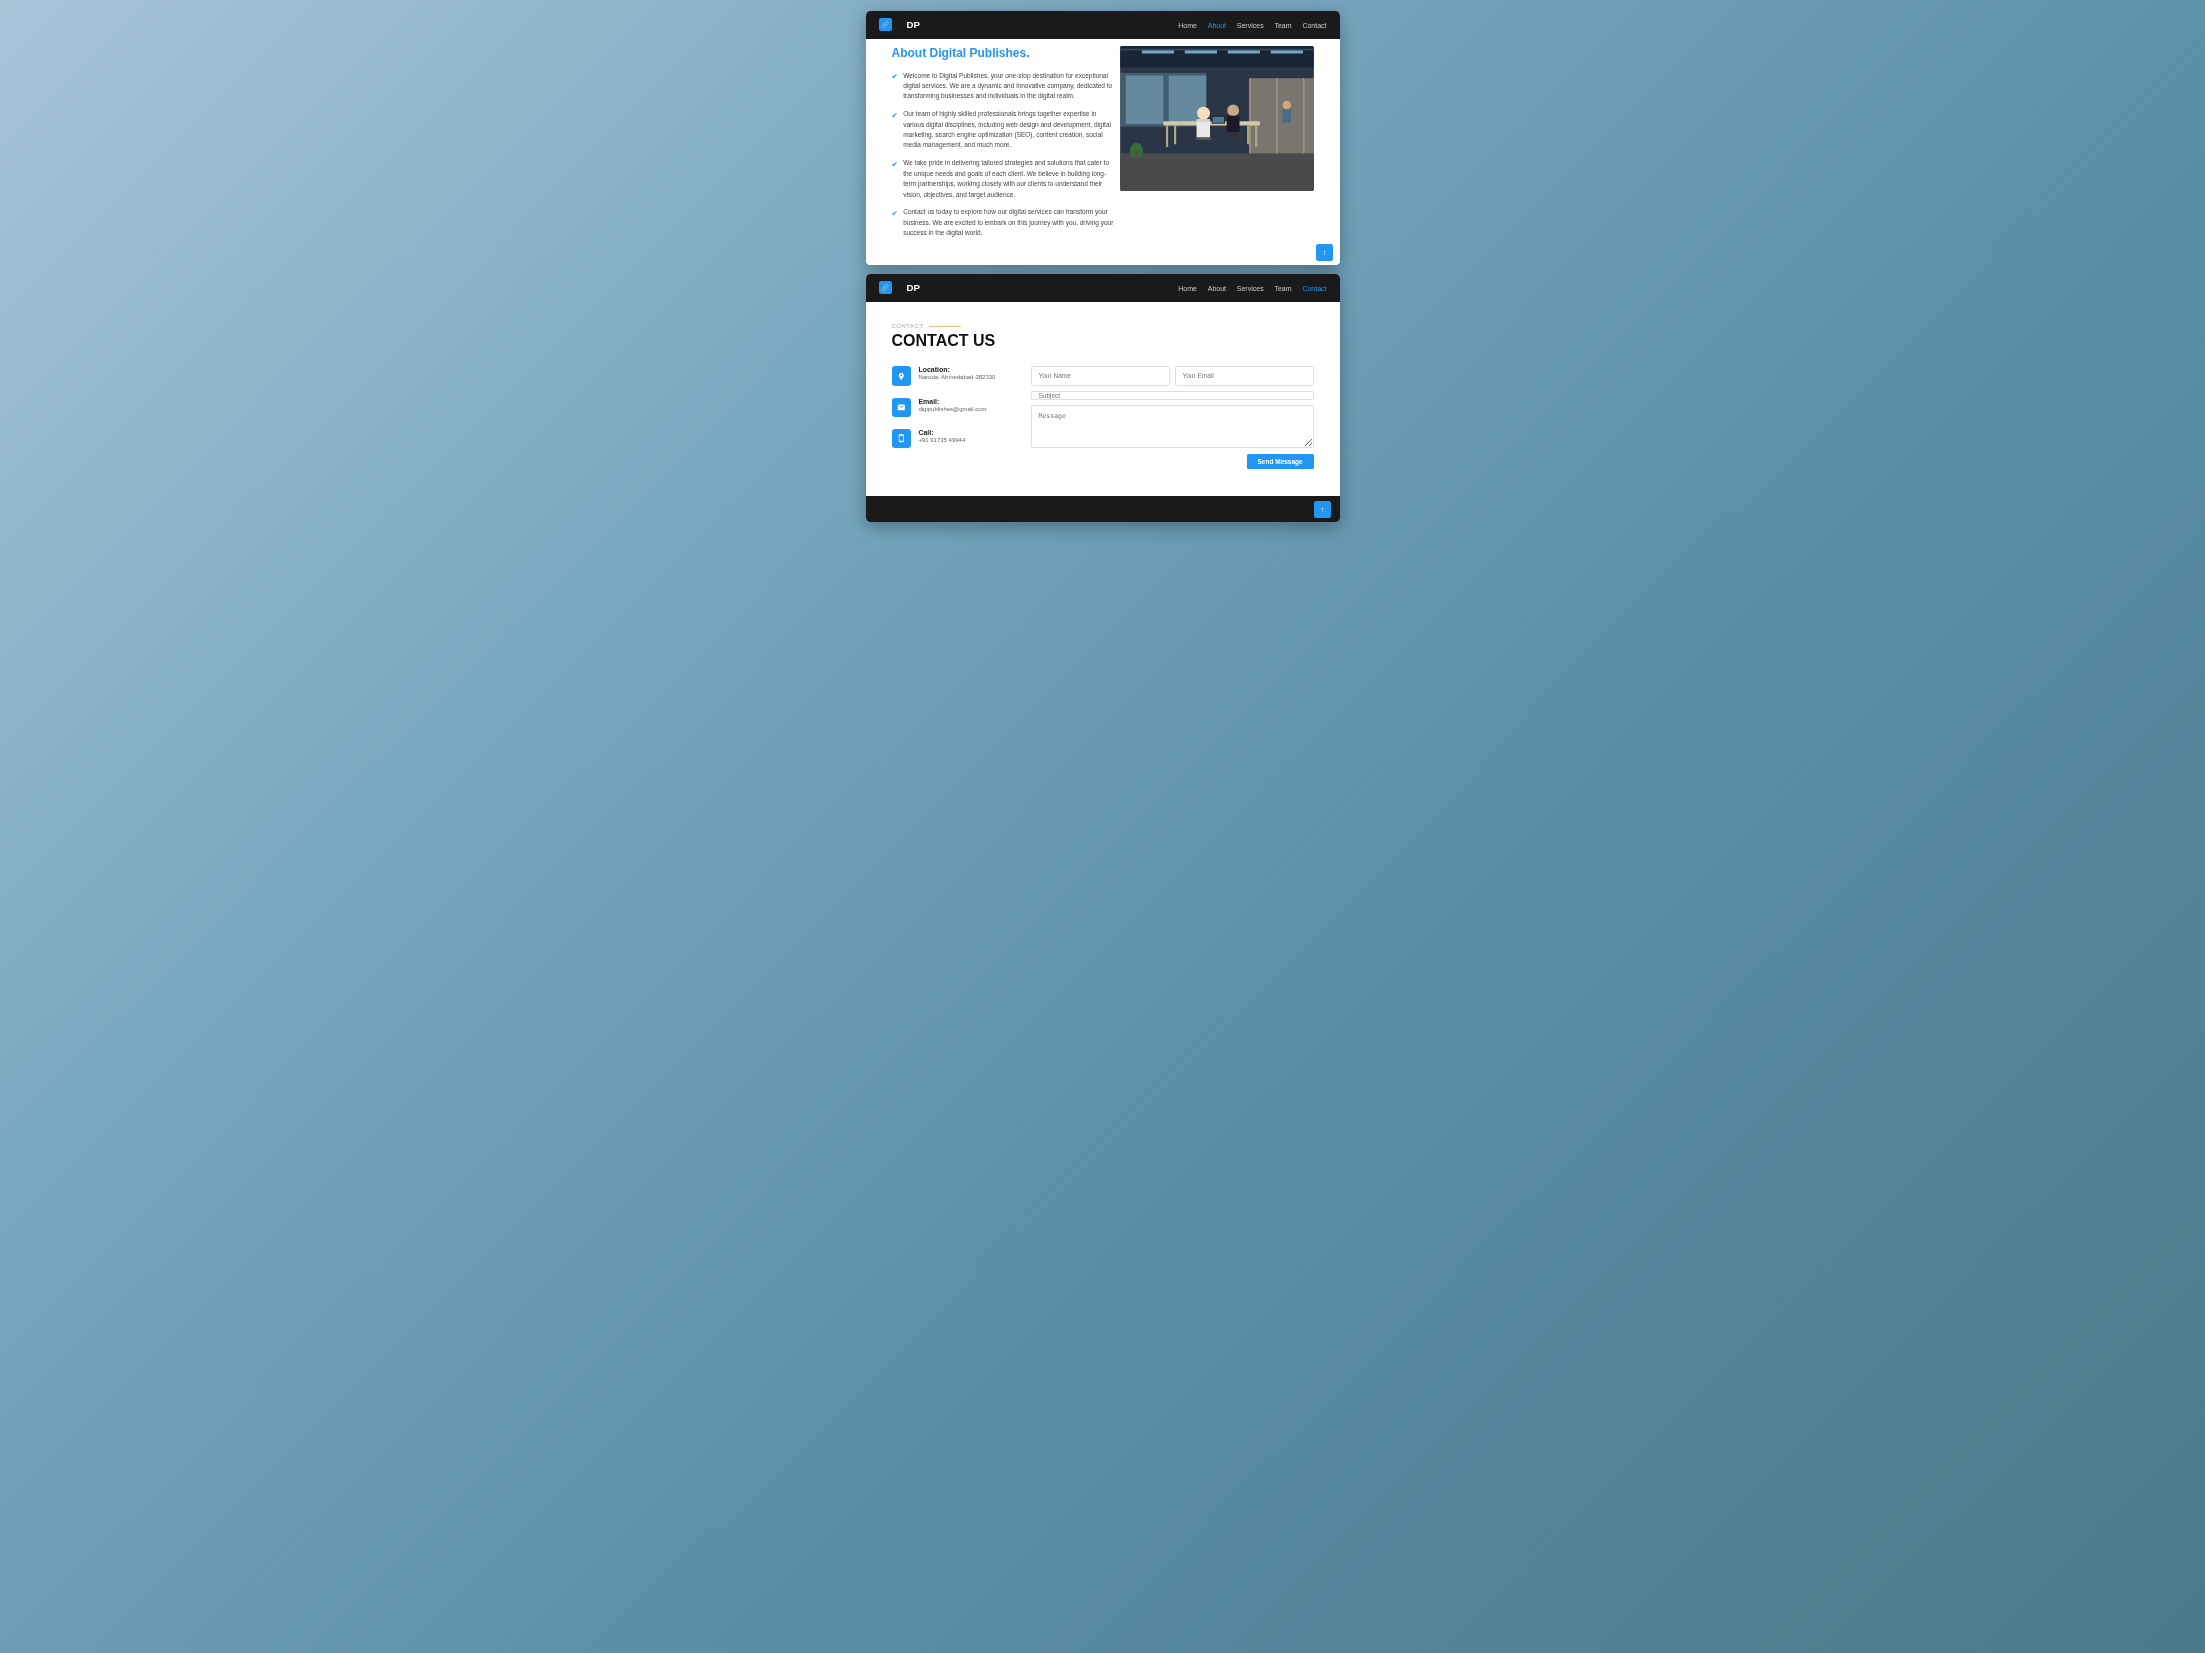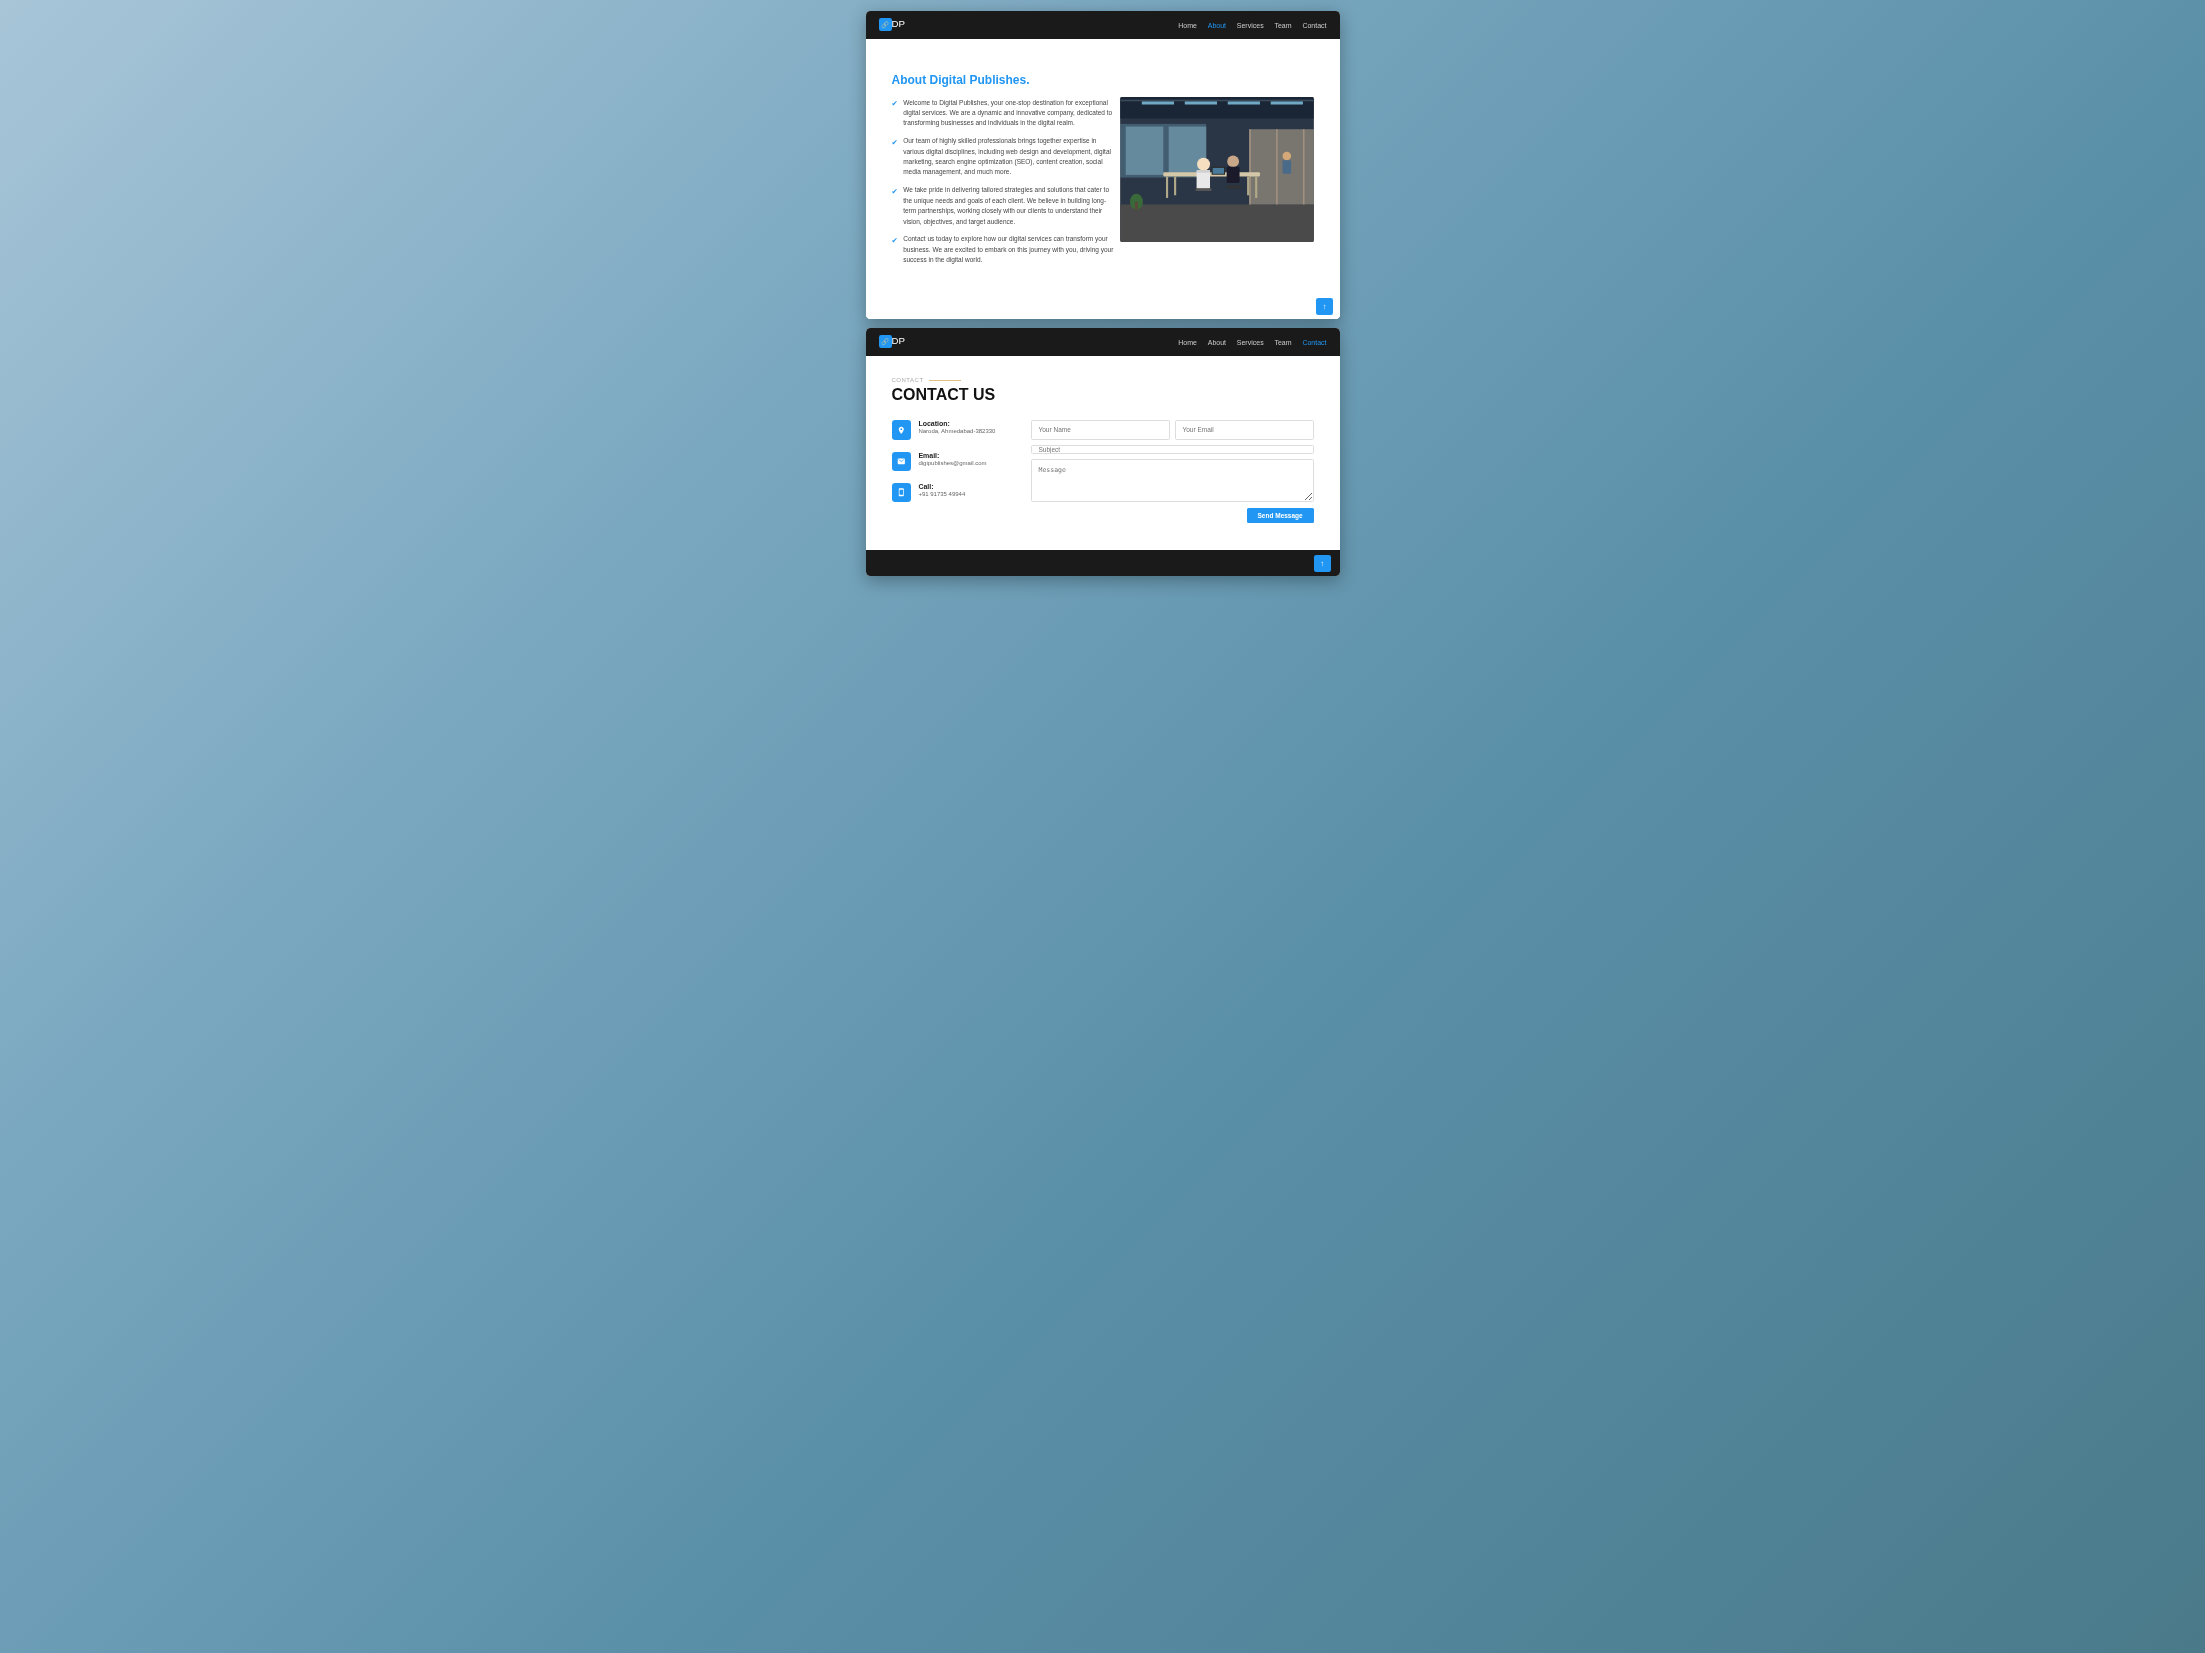--- a/index.html
+++ b/index.html
@@ -27,24 +27,24 @@
     .navbar {
       background: #1a1a1a;
       display: flex;
       align-items: center;
       justify-content: space-between;
       padding: 0 13px;
       height: 28px;
     }
     .navbar-brand {
       display: flex;
-      align-items: flex-start;
-      gap: 0;
-      color: #fff;
-      font-weight: 400;
+      align-items: center;
+      gap: 15px;
+      color: #fff;
+      font-weight: 700;
       font-size: 9.7px;
     }
     .brand-icon {
       width: 13px;
       height: 13px;
       background: #2196F3;
       border-radius: 2.2px;
       display: flex;
       align-items: center;
       justify-content: center;
@@ -62,24 +62,24 @@
       font-size: 7px;
       font-weight: 500;
     }
     .navbar-nav a.active {
       color: #2196F3;
     }
 
     
     .about-section {
       background: #fff;
-      padding: 34px 26px;
+      padding: 7px 26px;
       display: flex;
       gap: 4px;
-      align-items: center;
+      align-items: flex-start;
     }
     .about-content {
       flex: 1;
     }
     .about-title {
       font-size: 12px;
       font-weight: 700;
       color: #222;
       margin-bottom: 10.8px;
     }

